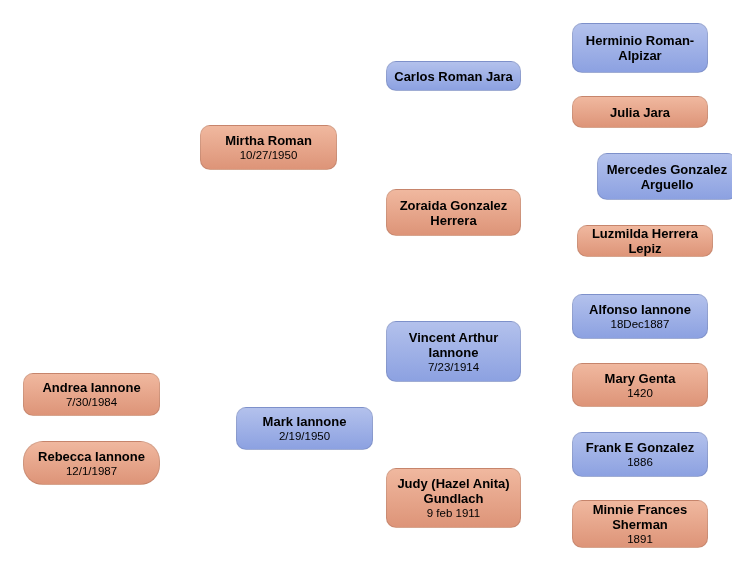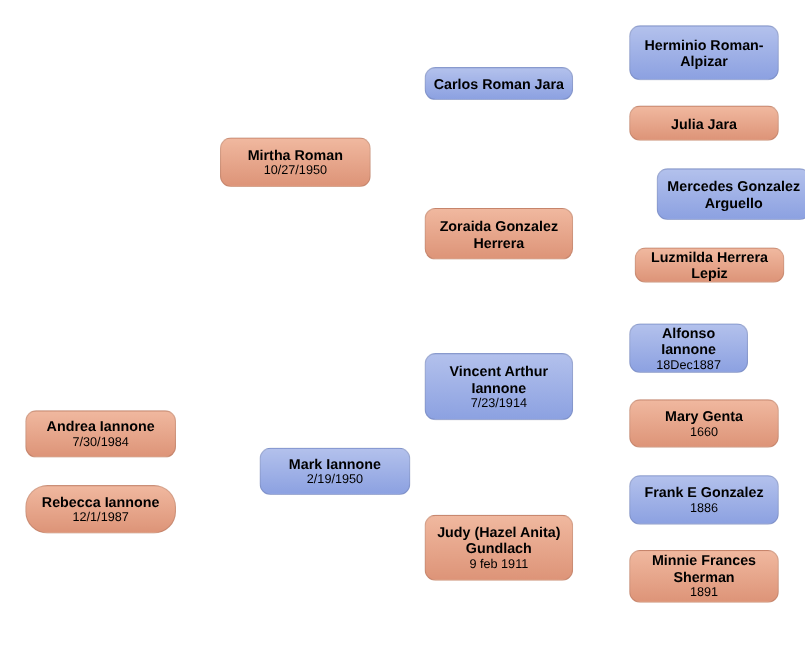--- a/index.html
+++ b/index.html
@@ -93,27 +93,27 @@
 
   </div>
     <div class="person male" style="left: 597px; top: 153px; width: 140px; height: 47px;">
     <div class="person-name">Mercedes Gonzalez Arguello</div>
 
   </div>
     <div class="person female" style="left: 545px; top: 225px; width: 136px; height: 32px; margin-left: 32px;">
     <div class="person-name">Luzmilda Herrera Lepiz</div>
 
   </div>
-    <div class="person male" style="left: 572px; top: 294px; width: 108px; height: 45px;">
+    <div class="person male" style="left: 572px; top: 294px; width: 136px; height: 45px;">
     <div class="person-name">Alfonso Iannone</div>
     <div class="person-date">18Dec1887</div>
   </div>
     <div class="person female" style="left: 572px; top: 363px; width: 136px; height: 44px;">
     <div class="person-name">Mary Genta</div>
-    <div class="person-date">1660</div>
+    <div class="person-date">1420</div>
   </div>
     <div class="person male" style="left: 572px; top: 432px; width: 136px; height: 45px;">
     <div class="person-name">Frank E Gonzalez</div>
     <div class="person-date">1886</div>
   </div>
     <div class="person female" style="left: 572px; top: 500px; width: 136px; height: 48px;">
     <div class="person-name">Minnie Frances Sherman</div>
     <div class="person-date">1891</div>
   </div>
   </div>

